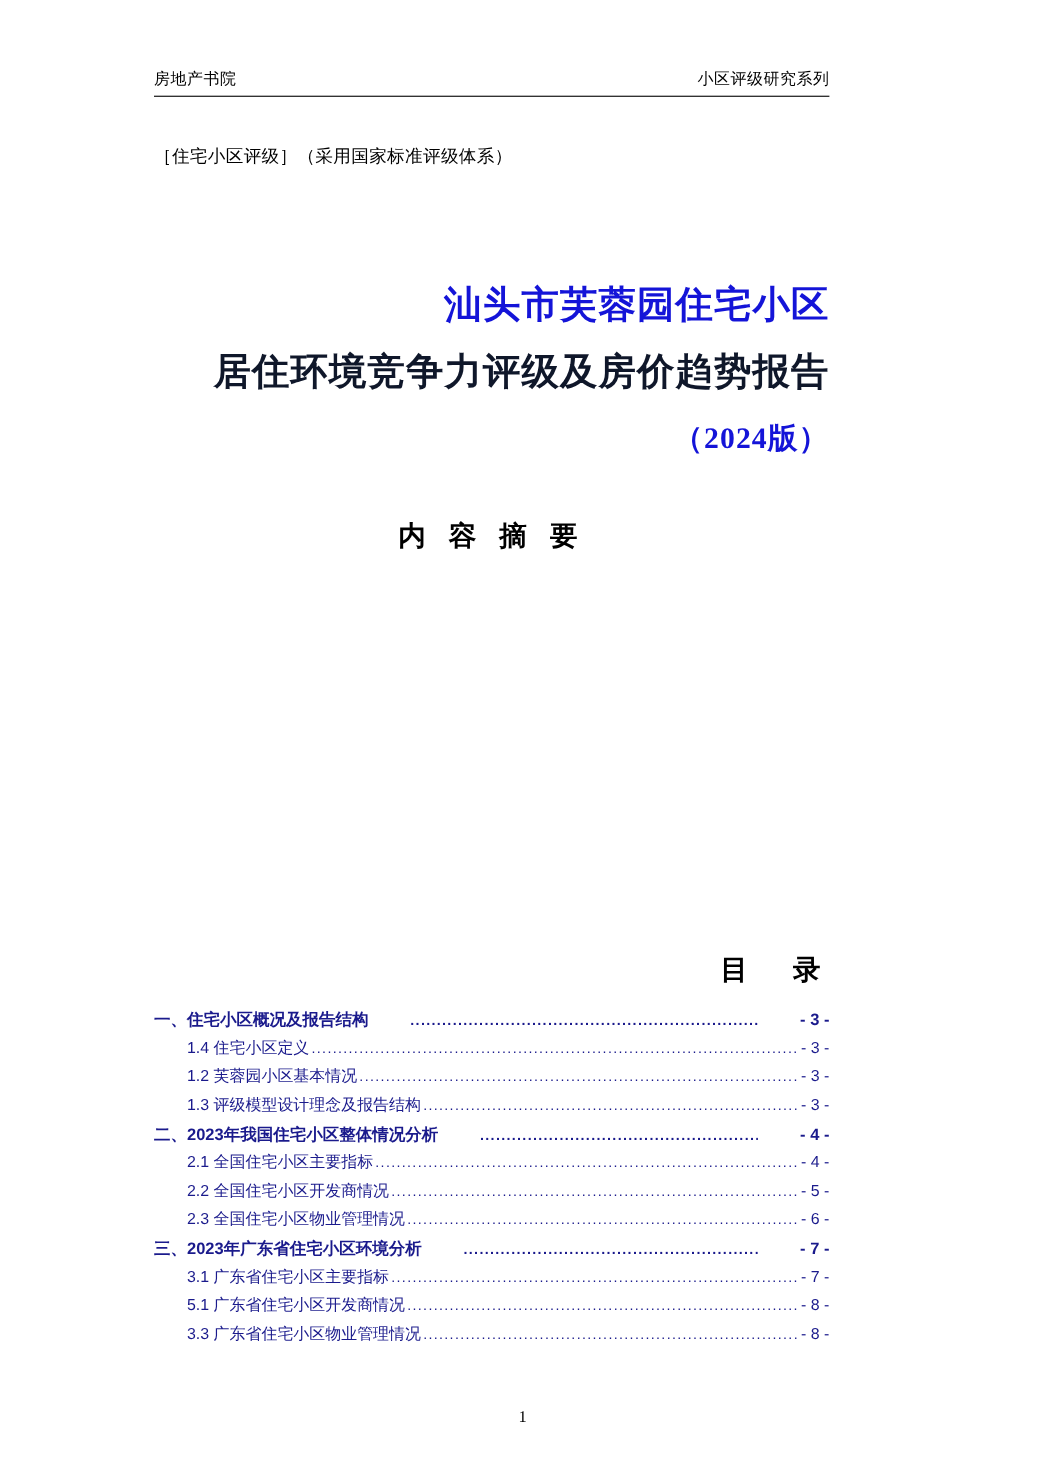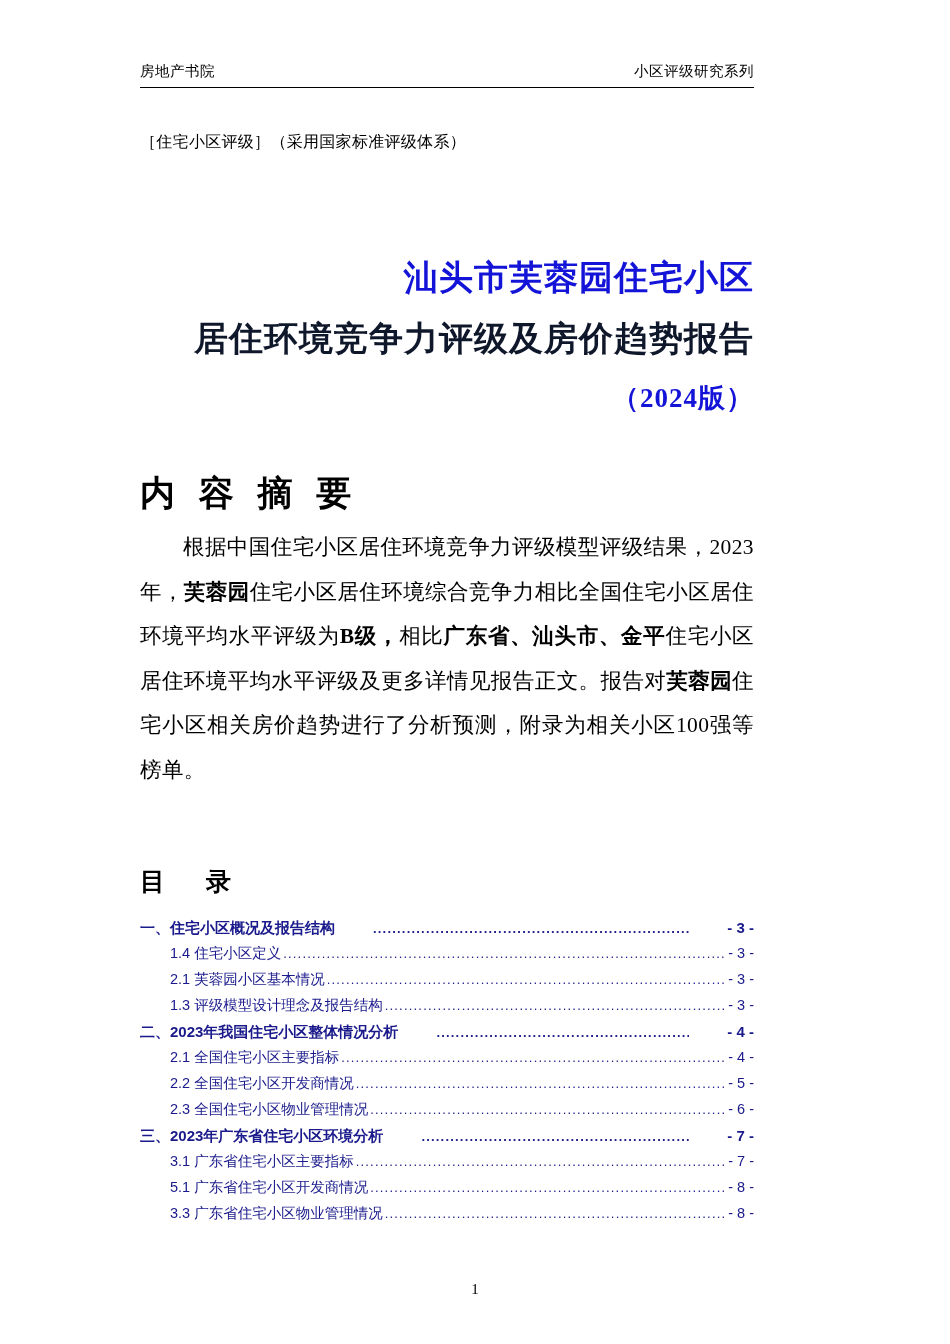--- a/index.html
+++ b/index.html
@@ -83,23 +83,24 @@
     margin-top: 16px;
     letter-spacing: 1px;
   }
 
   
   .abstract-heading {
     position: absolute;
     top: 470px;
     left: 140px;
     right: 140px;
-    font-family: "Liberation Sans", "DejaVu Sans", sans-serif;
-    font-weight: bold;
-    font-size: 35px;
+    text-align: center;
+    font-family: "Liberation Sans", "DejaVu Sans", sans-serif;
+    font-weight: bold;
+    font-size: 25px;
     letter-spacing: 7px;
   }
   .abstract-body {
     position: absolute;
     top: 525px;
     left: 140px;
     right: 140px;
     font-size: 21.5px;
     line-height: 2.07;
     text-align: justify;
@@ -108,21 +109,21 @@
     letter-spacing: 0.4px;
   }
   .abstract-body b { font-weight: bold; }
 
   
   .toc-heading {
     position: absolute;
     top: 865px;
     left: 140px;
     right: 140px;
-    text-align: left;
+    text-align: right;
     font-family: "Liberation Sans", "DejaVu Sans", sans-serif;
     font-weight: bold;
     font-size: 25px;
     letter-spacing: 8px;
     color: #000;
   }
   .toc {
     position: absolute;
     top: 920px;
     left: 140px;
@@ -183,40 +184,37 @@
   <div class="subject-line">［住宅小区评级］（采用国家标准评级体系）</div>
 
   <div class="title-block">
     <div class="title-main">汕头市芙蓉园住宅小区</div>
     <div class="title-sub">居住环境竞争力评级及房价趋势报告</div>
     <div class="title-version">（2024版）</div>
   </div>
 
   <div class="abstract-heading">内 容 摘 要</div>
 
-  <div class="abstract-body">
-    <span>根据中国住宅小区居住环境竞争力评级模型评级结果，2023年，</span><b>芙蓉园</b><span>住宅小区居住环境综合竞争力相比全国住宅小区居住环境平均水平评级为</span><b>B级，</b><span>相比</span><b>广东省、汕头市、金平</b><span>住宅小区居住环境平均水平评级及更多详情见报告正文。报告对</span><b>芙蓉园</b><span>住宅小区相关房价趋势进行了分析预测，附录为相关小区100强等榜单。</span>
-  </div>
 
   <div class="toc-heading">目　录</div>
 
   <div class="toc">
 
   <div class="toc-row level1">
         <span class="toc-label">一、住宅小区概况及报告结构</span>
         <span class="toc-dots">............................................................................................................................................</span>
         <span class="toc-page">- 3 -</span>
       </div>
       <div class="toc-row level2">
         <span class="toc-label">1.4 住宅小区定义</span>
         <span class="toc-dots">............................................................................................................................................</span>
         <span class="toc-page">- 3 -</span>
       </div>
       <div class="toc-row level2">
-        <span class="toc-label">2.1 芙蓉园小区基本情况</span>
+        <span class="toc-label">1.2 芙蓉园小区基本情况</span>
         <span class="toc-dots">............................................................................................................................................</span>
         <span class="toc-page">- 3 -</span>
       </div>
       <div class="toc-row level2">
         <span class="toc-label">1.3 评级模型设计理念及报告结构</span>
         <span class="toc-dots">............................................................................................................................................</span>
         <span class="toc-page">- 3 -</span>
       </div>
       <div class="toc-row level1">
         <span class="toc-label">二、2023年我国住宅小区整体情况分析</span>

